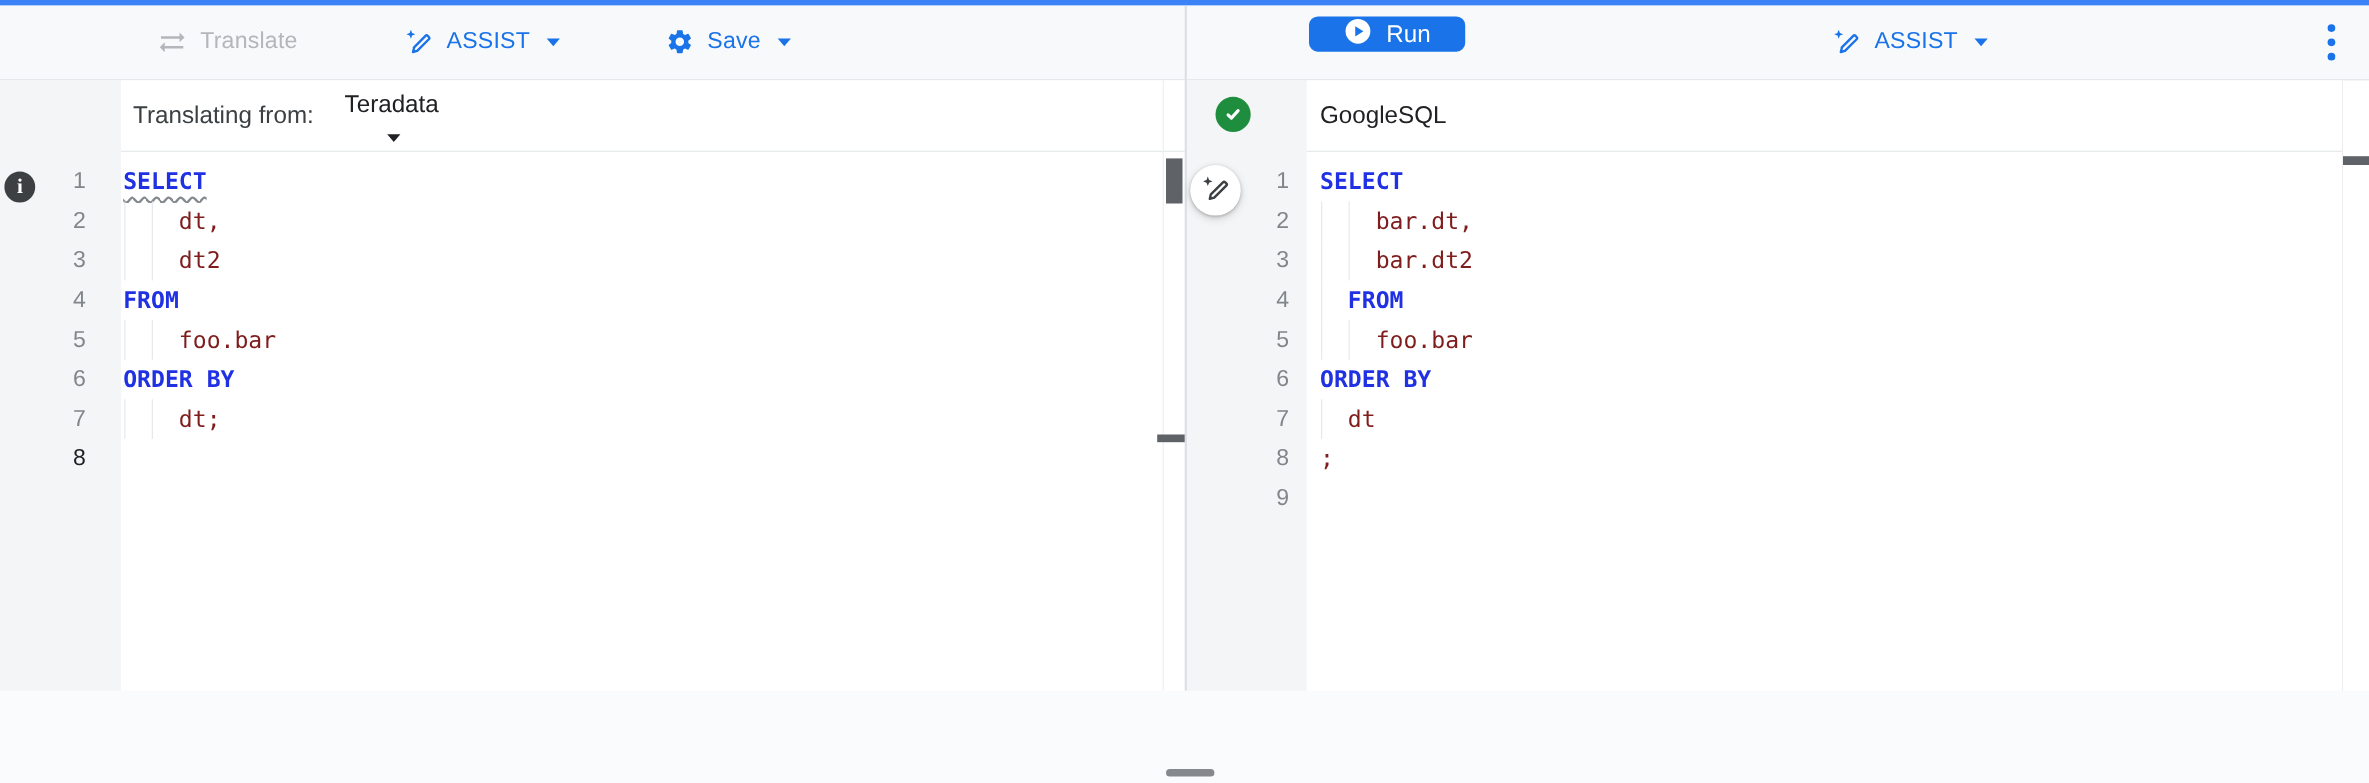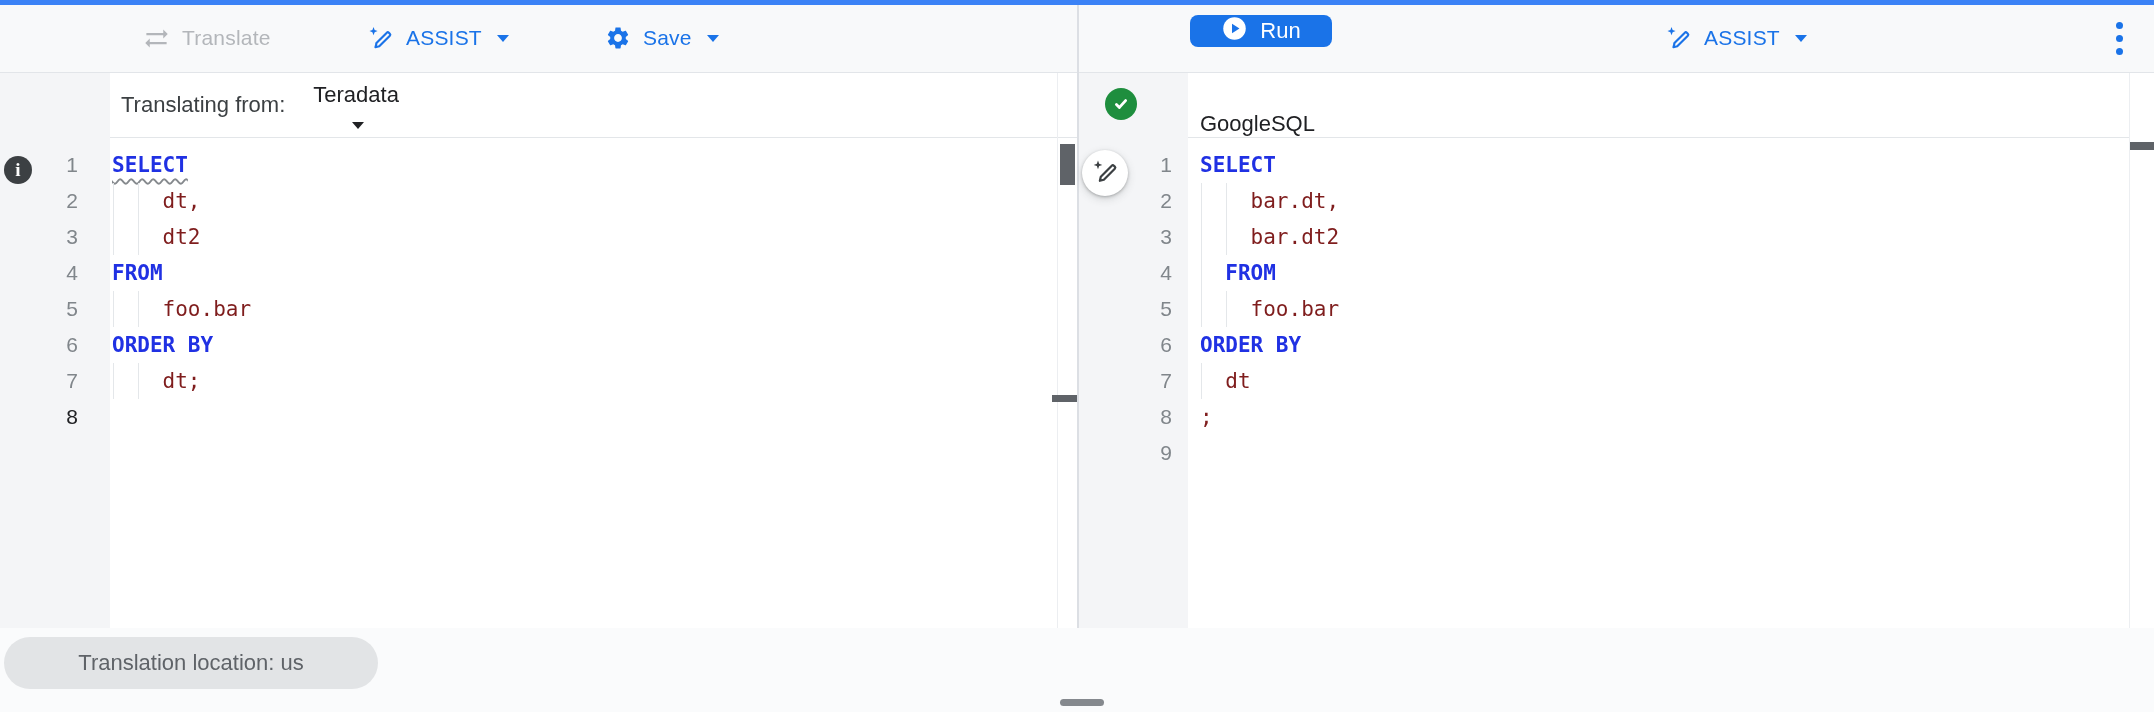--- a/index.html
+++ b/index.html
@@ -30,21 +30,21 @@
   
   .lheader{position:absolute;left:110px;top:68px;width:967px;height:65px;background:#fff;
            border-bottom:1px solid #e3e6e9;box-sizing:border-box;display:flex;align-items:center;}
   .lheader-label{margin-left:11px;font-size:22px;color:#3c4043;}
   .dialect-select{display:flex;align-items:center;gap:14px;margin-left:22px;font-size:22px;color:#202124;
                   background:none;border:none;cursor:pointer;font-family:Liberation Sans, sans-serif;flex-direction:column;}
   .dialect-select .caret{border-top-color:#202124;}
   .check{position:absolute;left:995px;top:15px;width:32px;height:32px;border-radius:50%;
          background:var(--c-success-green,#1e8e3e);display:flex;align-items:center;justify-content:center;}
   .rheader{position:absolute;left:1188px;top:68px;width:941px;height:65px;background:#fff;
-           border-bottom:1px solid #e3e6e9;box-sizing:border-box;display:flex;align-items:flex-end;}
+           border-bottom:1px solid #e3e6e9;box-sizing:border-box;display:flex;align-items:center;}
   .rheader-label{margin-left:12px;font-size:22px;color:#202124;}
 
   
   .gutter{position:absolute;top:68px;height:555px;background:var(--c-gutter-bg,#f4f5f7);}
   #gutter-left{left:0;width:110px;}
   #gutter-right{left:1079px;width:109px;}
   .editor{position:absolute;top:142px;}
   #editor-left{left:0;width:1052px;}
   #editor-right{left:1077px;width:1050px;}
   .line{display:flex;height:36px;line-height:36px;white-space:pre;
@@ -204,17 +204,16 @@
   <button class="inline-assist">
     <span>
       <svg width="28" height="28" viewBox="0 0 24 24">
           <path d="M6 2.2l1 2.7 2.7 1-2.7 1-1 2.7-1-2.7-2.7-1 2.7-1z" fill="currentColor"></path>
           <path d="M8.4 16L17.8 6.6c.5-.5 1.3-.5 1.8 0l.8.8c.5.5.5 1.3 0 1.8L11 18.6l-3.4.9.8-3.5z" fill="none" stroke="currentColor" stroke-width="1.9" stroke-linejoin="round"></path>
         </svg>
     </span>
   </button>
 
   <div class="bottom">
-    <div class="location-badge">Translation location: us</div>
     <div class="split-handle"></div>
   </div>
 
 </div>
 
 </body></html>

